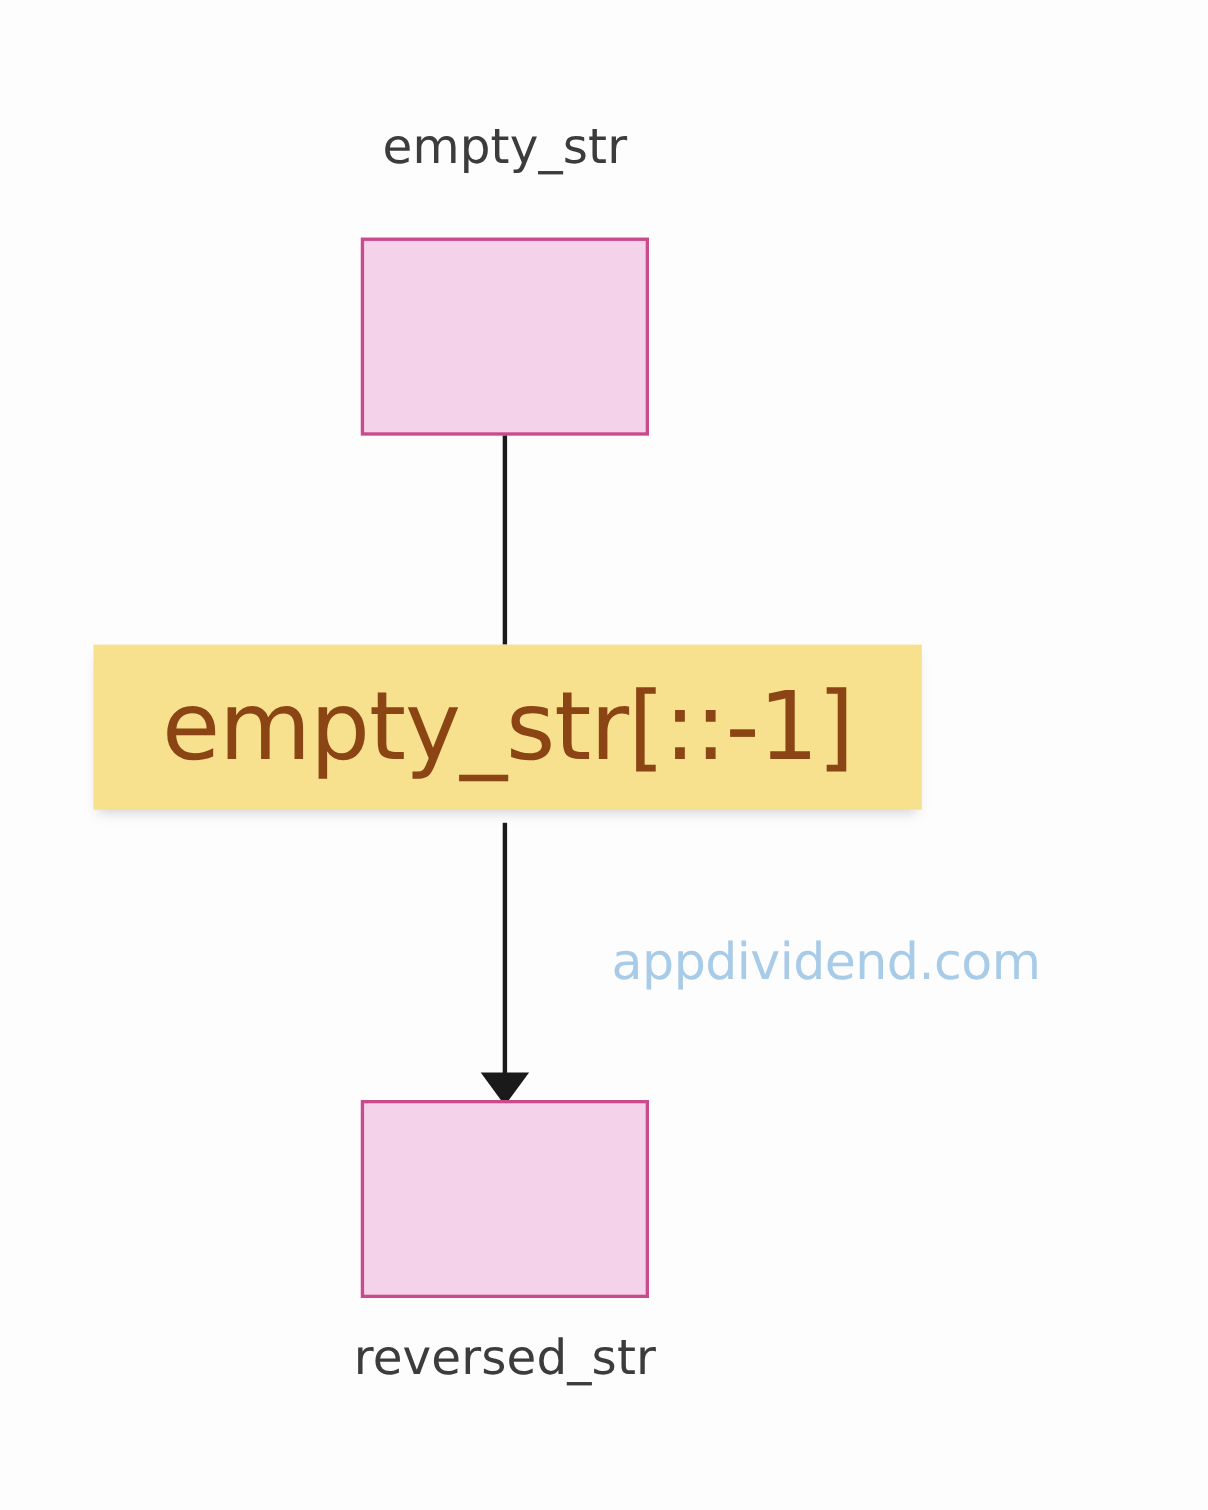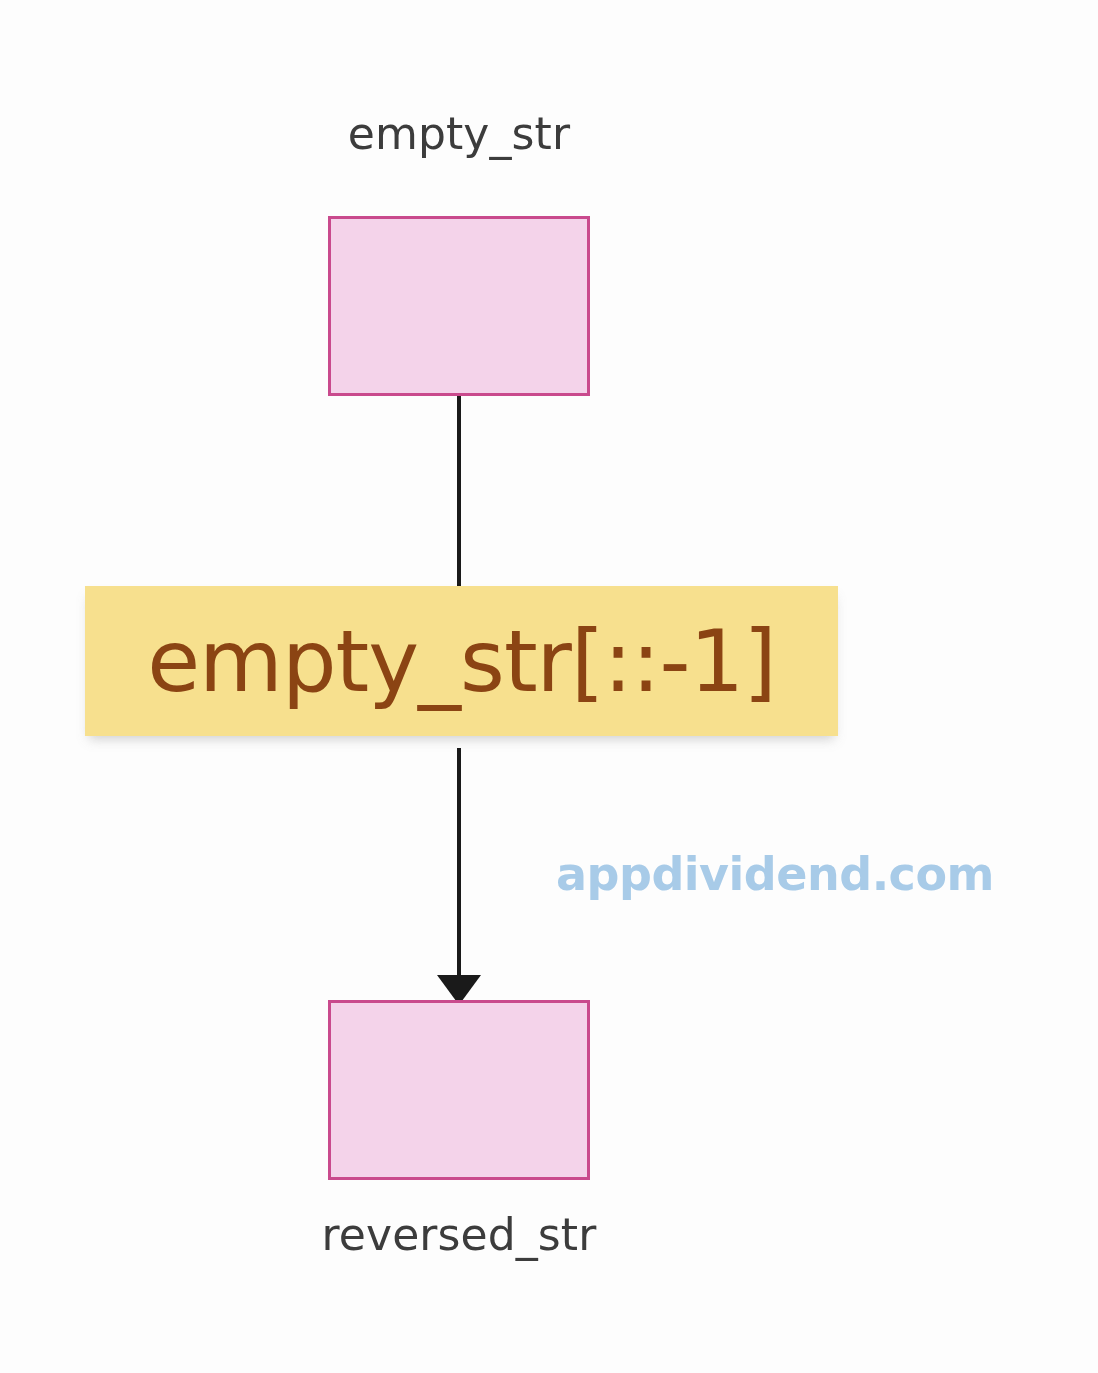--- a/index.html
+++ b/index.html
@@ -109,21 +109,21 @@
   }
 
   
   #watermark {
     position: absolute;
     left: 556px;
     top: 847px;
     color: #a8cbe8;
     font-size: 46px;
     font-family: "DejaVu Sans", sans-serif;
-    font-weight: 700;
+    font-weight: 400;
     white-space: nowrap;
     letter-spacing: -0.5px;
   }
 </style>
 </head>
 <body>
 
 <div id="canvas">
 
   <div id="label-top" class="node-label">empty_str</div>

